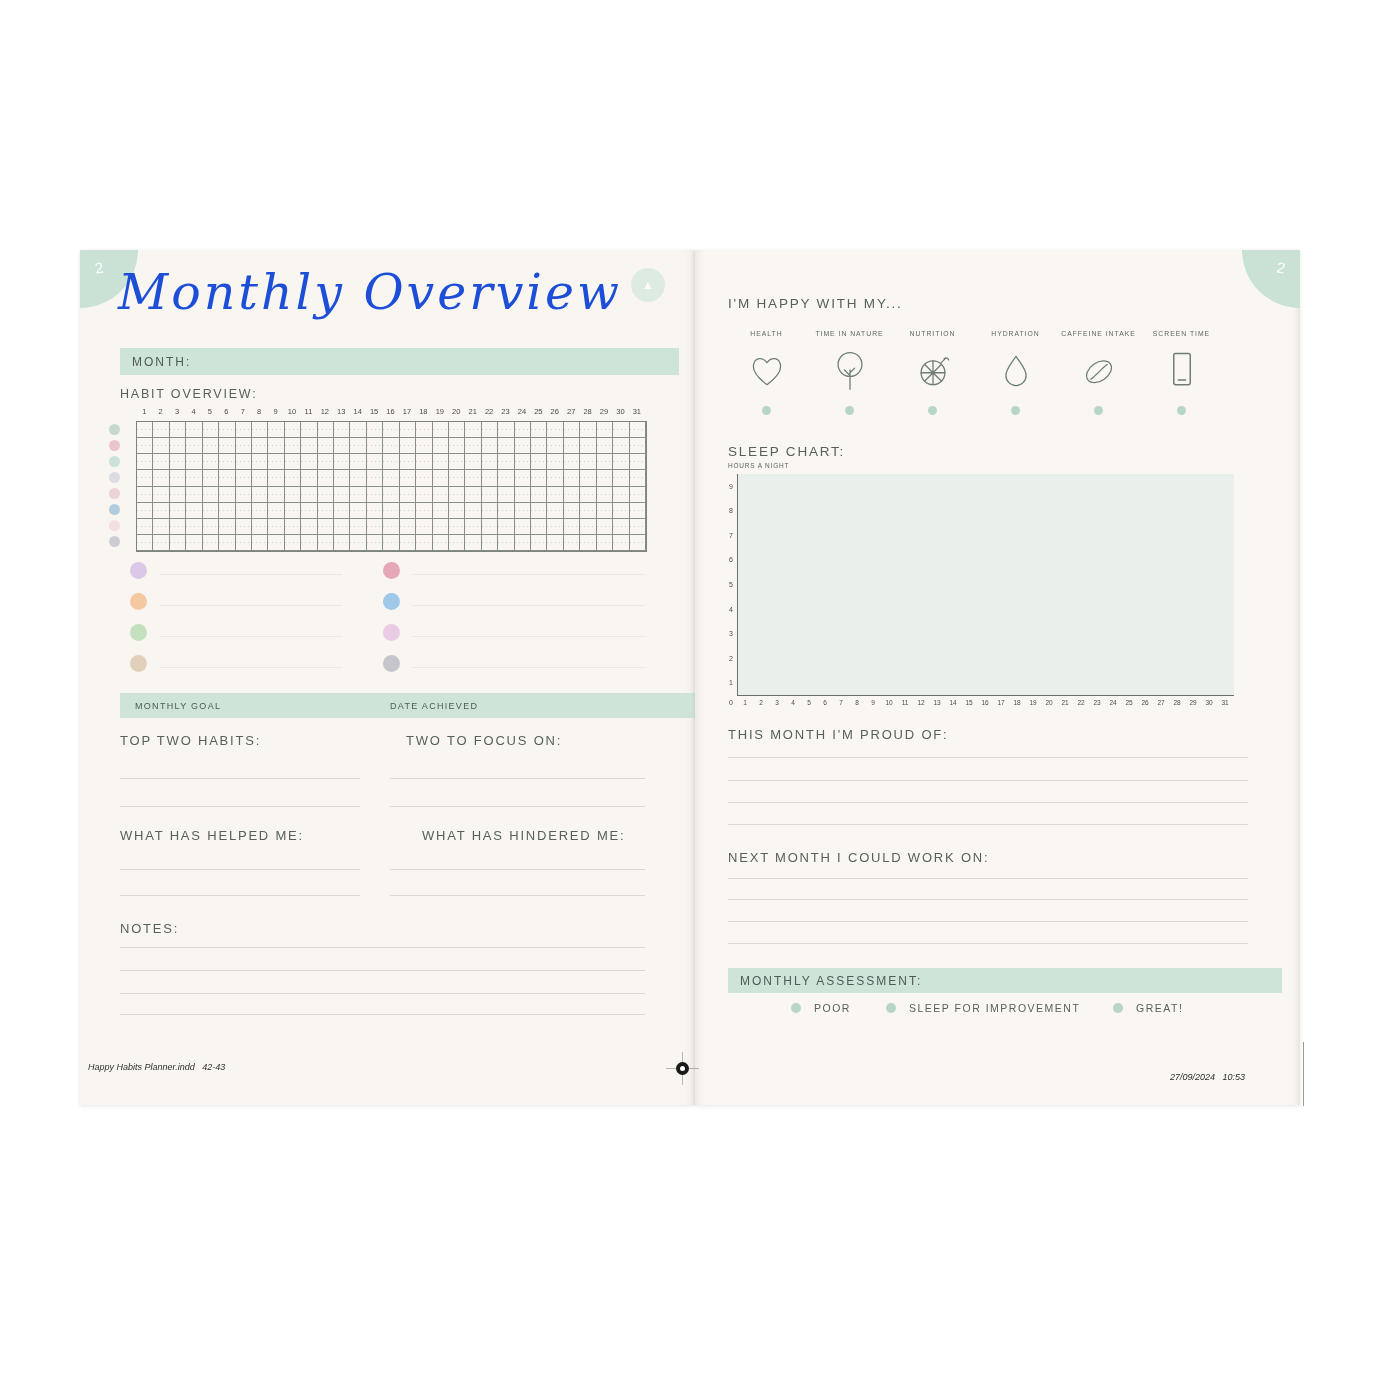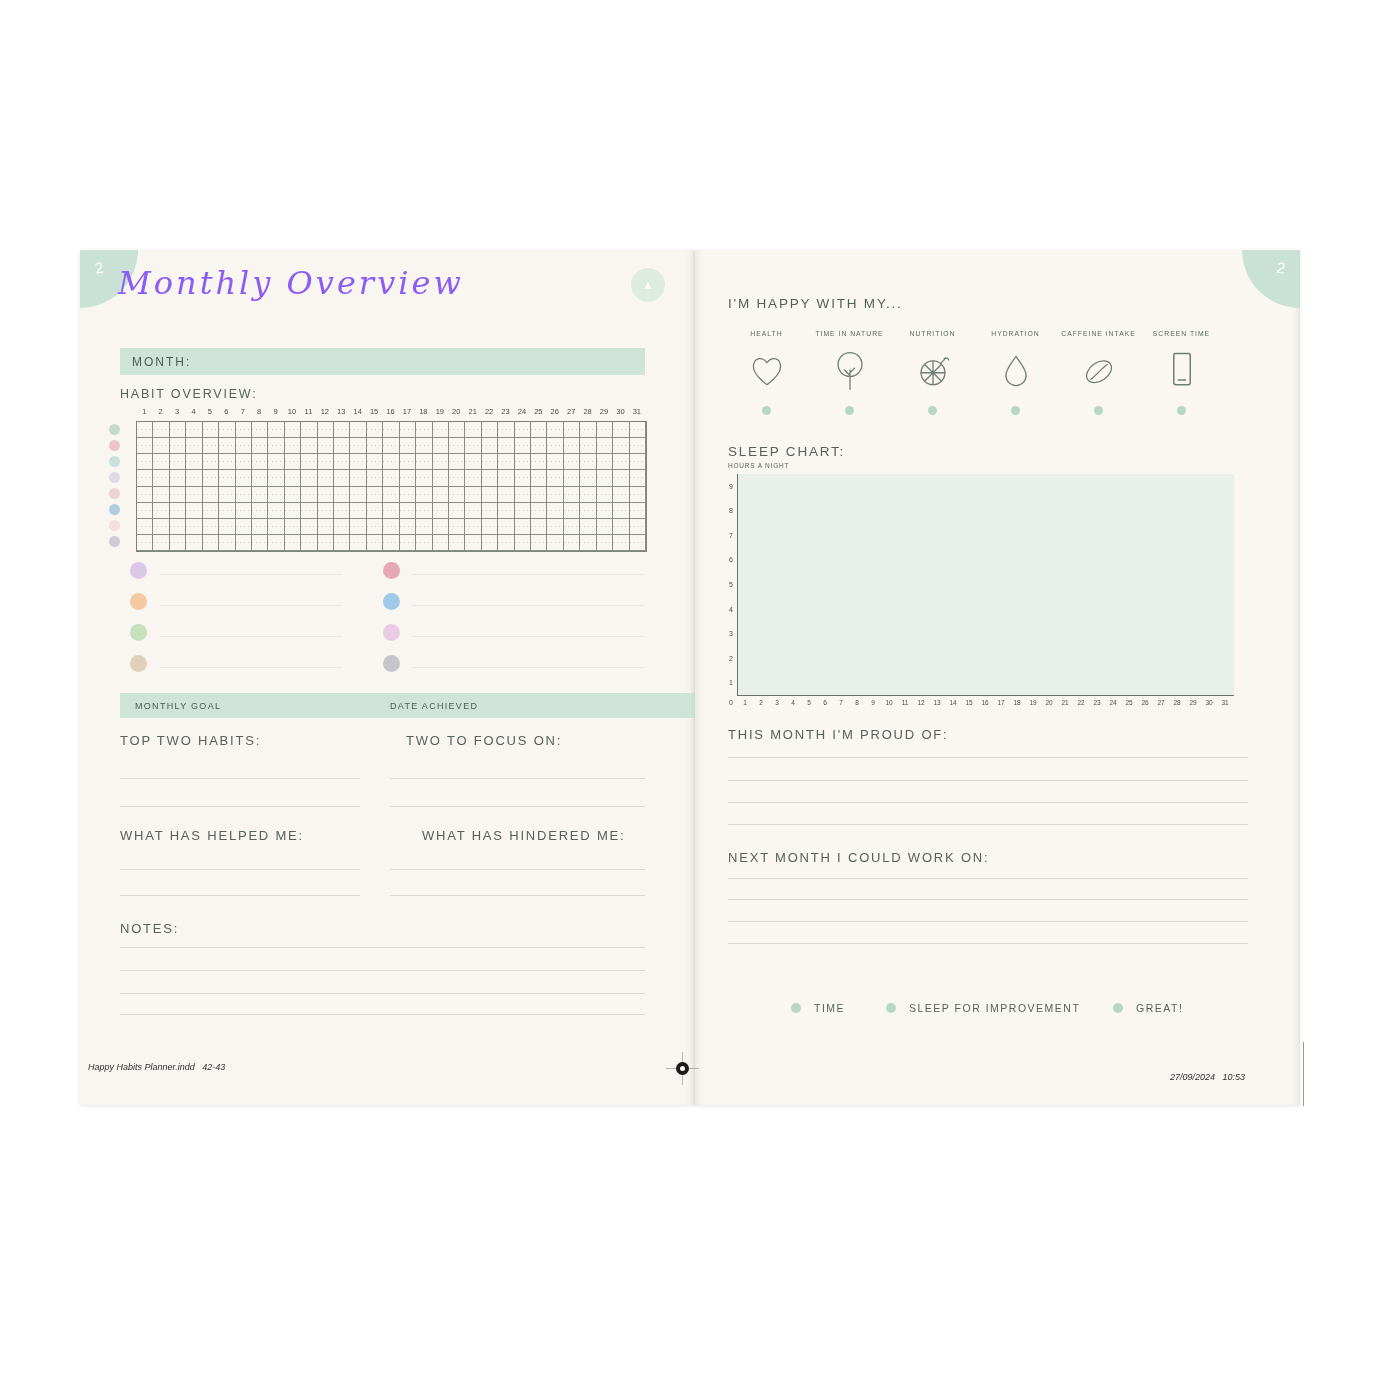--- a/index.html
+++ b/index.html
@@ -8,22 +8,22 @@
   .page{position:absolute;top:250px;height:855px;background:#f9f6f1;box-shadow:0 1px 4px rgba(0,0,0,.10);}
   .page-left{left:80px;width:615px;box-shadow:inset -10px 0 12px -10px rgba(0,0,0,.12),0 1px 4px rgba(0,0,0,.10);}
   .page-right{left:695px;width:605px;background:#faf7f2;box-shadow:inset 10px 0 12px -10px rgba(0,0,0,.10),inset -8px 0 10px -8px rgba(0,0,0,.14),0 1px 4px rgba(0,0,0,.10);}
   .corner{position:absolute;top:0;width:58px;height:58px;background:#c9e2d5;}
   .corner-left{left:0;border-bottom-right-radius:100%;}
   .corner-right{right:0;border-bottom-left-radius:100%;}
   .corner .num{position:absolute;top:9px;color:#ffffff;font-size:15px;transform:rotate(-10deg);}
   .corner-left .num{left:15px;}
   .corner-right .num{right:15px;transform:rotate(10deg);}
   .marker-circle{position:absolute;left:551px;top:18px;width:34px;height:34px;border-radius:50%;background:#d7e9de;opacity:.8;display:flex;align-items:center;justify-content:center;color:#fff;font-size:12px;}
-  .title{position:absolute;left:38px;top:14px;font-family:"DejaVu Serif",serif;font-style:italic;font-weight:400;font-size:32px;letter-spacing:3px;color:#8b5cf6;}
-  .bar{position:absolute;background:#cfe4d9;}
+  .title{position:absolute;left:38px;top:14px;font-family:"DejaVu Serif",serif;font-style:italic;font-weight:400;font-size:49px;letter-spacing:3px;color:#1d4ed8;}
+  .bar{position:absolute;background:#cfe4d9;padding-left:34px;}
   .bar-label{position:absolute;top:50%;transform:translateY(-50%);color:#4e5a54;letter-spacing:2px;}
   .h{position:absolute;font-size:13px;letter-spacing:1.8px;color:#57615c;white-space:nowrap;}
   .sm{font-size:9px;letter-spacing:1.3px;}
   .wl{position:absolute;height:1px;background:#ddd7cf;}
   .days-row{position:absolute;left:56px;top:157px;width:509px;display:flex;}
   .daynum{flex:1;text-align:center;font-size:7.5px;color:#4a4a4a;}
   .hgrid{position:absolute;left:56px;top:171px;width:509px;height:129px;display:grid;grid-template-columns:repeat(31,1fr);grid-template-rows:repeat(8,1fr);border:1px solid #7d837d;}
   .gcell{border-right:1px solid #878d87;border-bottom:1px solid #878d87;background-image:repeating-linear-gradient(to right,rgba(130,136,130,.35) 0 1.5px,transparent 1.5px 4px);background-size:100% 1px;background-position:0 50%;background-repeat:no-repeat;}
   .row-dots{position:absolute;left:26px;top:171px;width:16px;height:129px;display:flex;flex-direction:column;justify-content:space-around;align-items:center;}
   .rdot{width:11px;height:11px;border-radius:50%;opacity:.8;}
@@ -555,24 +555,27 @@
     <div class="wl" style="left:33px;top:530px;width:520px;"></div>
     <div class="wl" style="left:33px;top:552px;width:520px;"></div>
     <div class="wl" style="left:33px;top:574px;width:520px;"></div>
 
     <div class="h" style="left:33px;top:600px;">NEXT MONTH I COULD WORK ON:</div>
     <div class="wl" style="left:33px;top:628px;width:520px;"></div>
     <div class="wl" style="left:33px;top:649px;width:520px;"></div>
     <div class="wl" style="left:33px;top:671px;width:520px;"></div>
     <div class="wl" style="left:33px;top:693px;width:520px;"></div>
 
+    <div class="bar" style="left:33px;top:718px;width:520px;height:25px;">
+      <span class="bar-label" style="left:12px;font-size:12px;">MONTHLY ASSESSMENT:</span>
+    </div>
     <div class="assess-opts" id="assess-opts">
         <span class="opt" style="left: 63px;">
           <span class="odot"></span>
-          <span class="olabel">TIME</span>
+          <span class="olabel">POOR</span>
         </span>
         <span class="opt" style="left: 158px;">
           <span class="odot"></span>
           <span class="olabel">SLEEP FOR IMPROVEMENT</span>
         </span>
         <span class="opt" style="left: 385px;">
           <span class="odot"></span>
           <span class="olabel">GREAT!</span>
         </span>
       </div>

